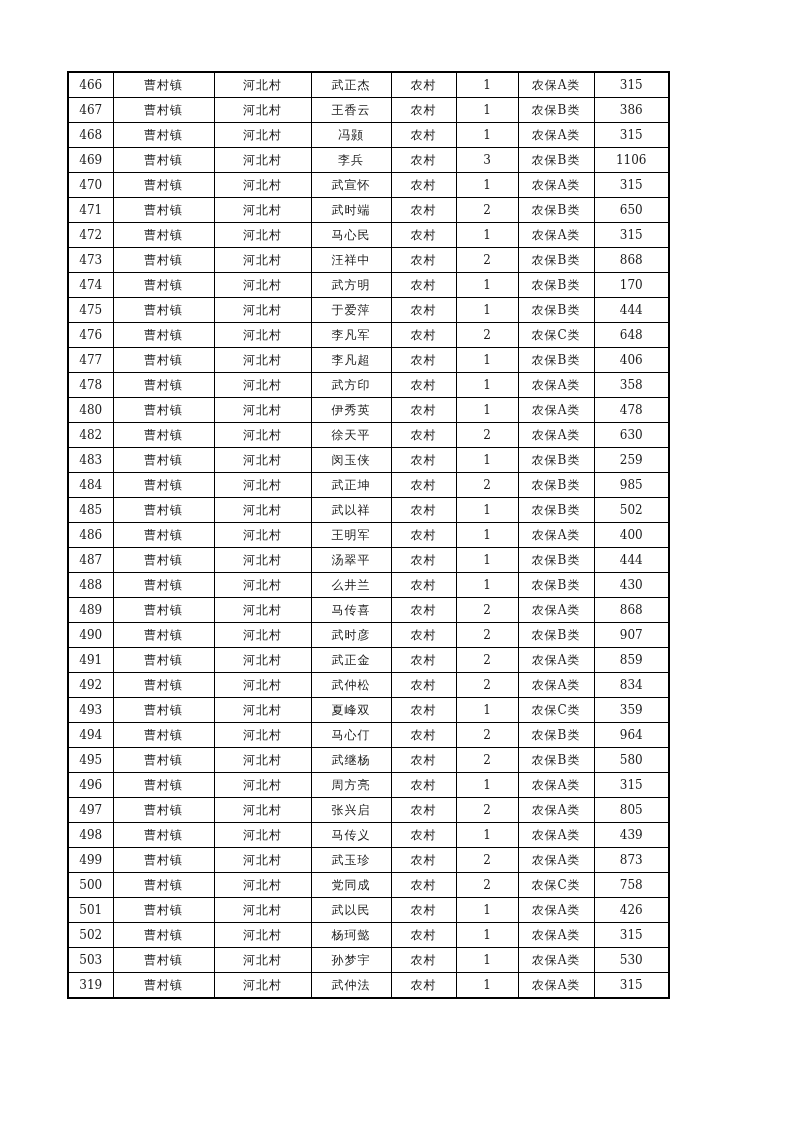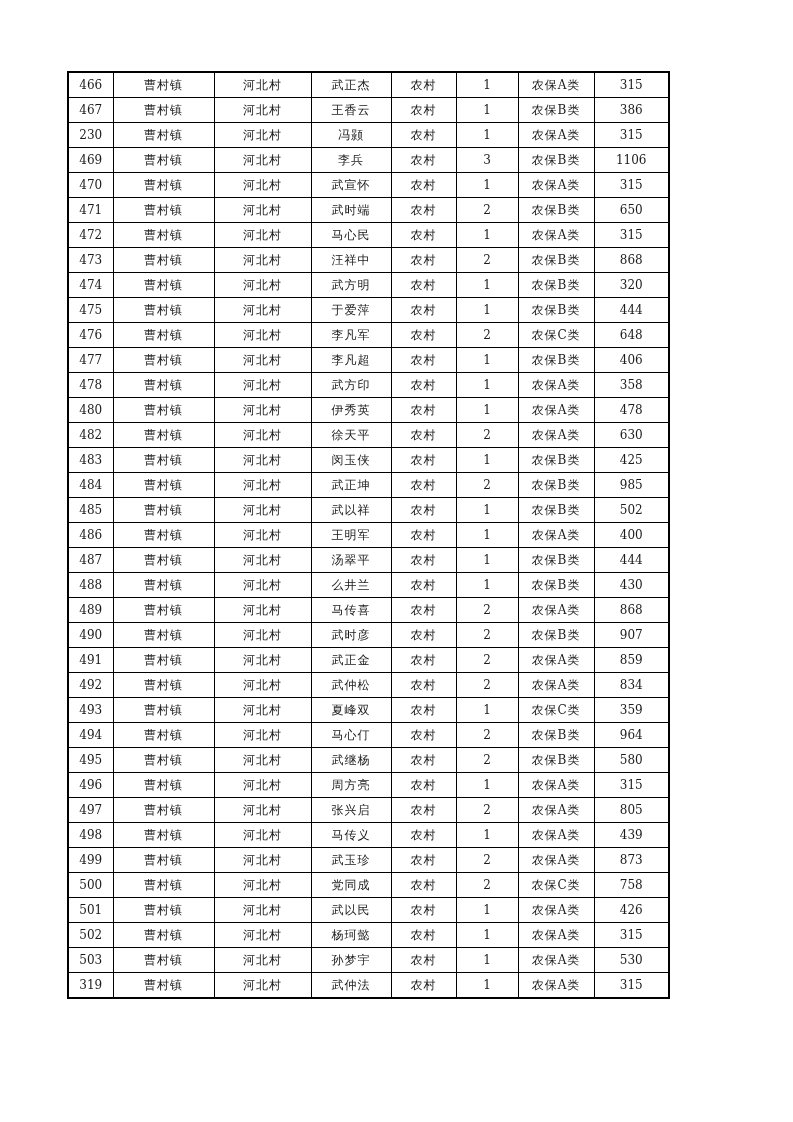--- a/index.html
+++ b/index.html
@@ -70,21 +70,21 @@
           <td class="num">467</td>
           <td>曹村镇</td>
           <td>河北村</td>
           <td>王香云</td>
           <td>农村</td>
           <td class="num">1</td>
           <td>农保B类</td>
           <td class="num">386</td>
         </tr>
         <tr>
-          <td class="num">230</td>
+          <td class="num">468</td>
           <td>曹村镇</td>
           <td>河北村</td>
           <td>冯颢</td>
           <td>农村</td>
           <td class="num">1</td>
           <td>农保A类</td>
           <td class="num">315</td>
         </tr>
         <tr>
           <td class="num">469</td>
@@ -137,21 +137,21 @@
           <td class="num">868</td>
         </tr>
         <tr>
           <td class="num">474</td>
           <td>曹村镇</td>
           <td>河北村</td>
           <td>武方明</td>
           <td>农村</td>
           <td class="num">1</td>
           <td>农保B类</td>
-          <td class="num">320</td>
+          <td class="num">170</td>
         </tr>
         <tr>
           <td class="num">475</td>
           <td>曹村镇</td>
           <td>河北村</td>
           <td>于爱萍</td>
           <td>农村</td>
           <td class="num">1</td>
           <td>农保B类</td>
           <td class="num">444</td>
@@ -207,21 +207,21 @@
           <td class="num">630</td>
         </tr>
         <tr>
           <td class="num">483</td>
           <td>曹村镇</td>
           <td>河北村</td>
           <td>闵玉侠</td>
           <td>农村</td>
           <td class="num">1</td>
           <td>农保B类</td>
-          <td class="num">425</td>
+          <td class="num">259</td>
         </tr>
         <tr>
           <td class="num">484</td>
           <td>曹村镇</td>
           <td>河北村</td>
           <td>武正坤</td>
           <td>农村</td>
           <td class="num">2</td>
           <td>农保B类</td>
           <td class="num">985</td>

